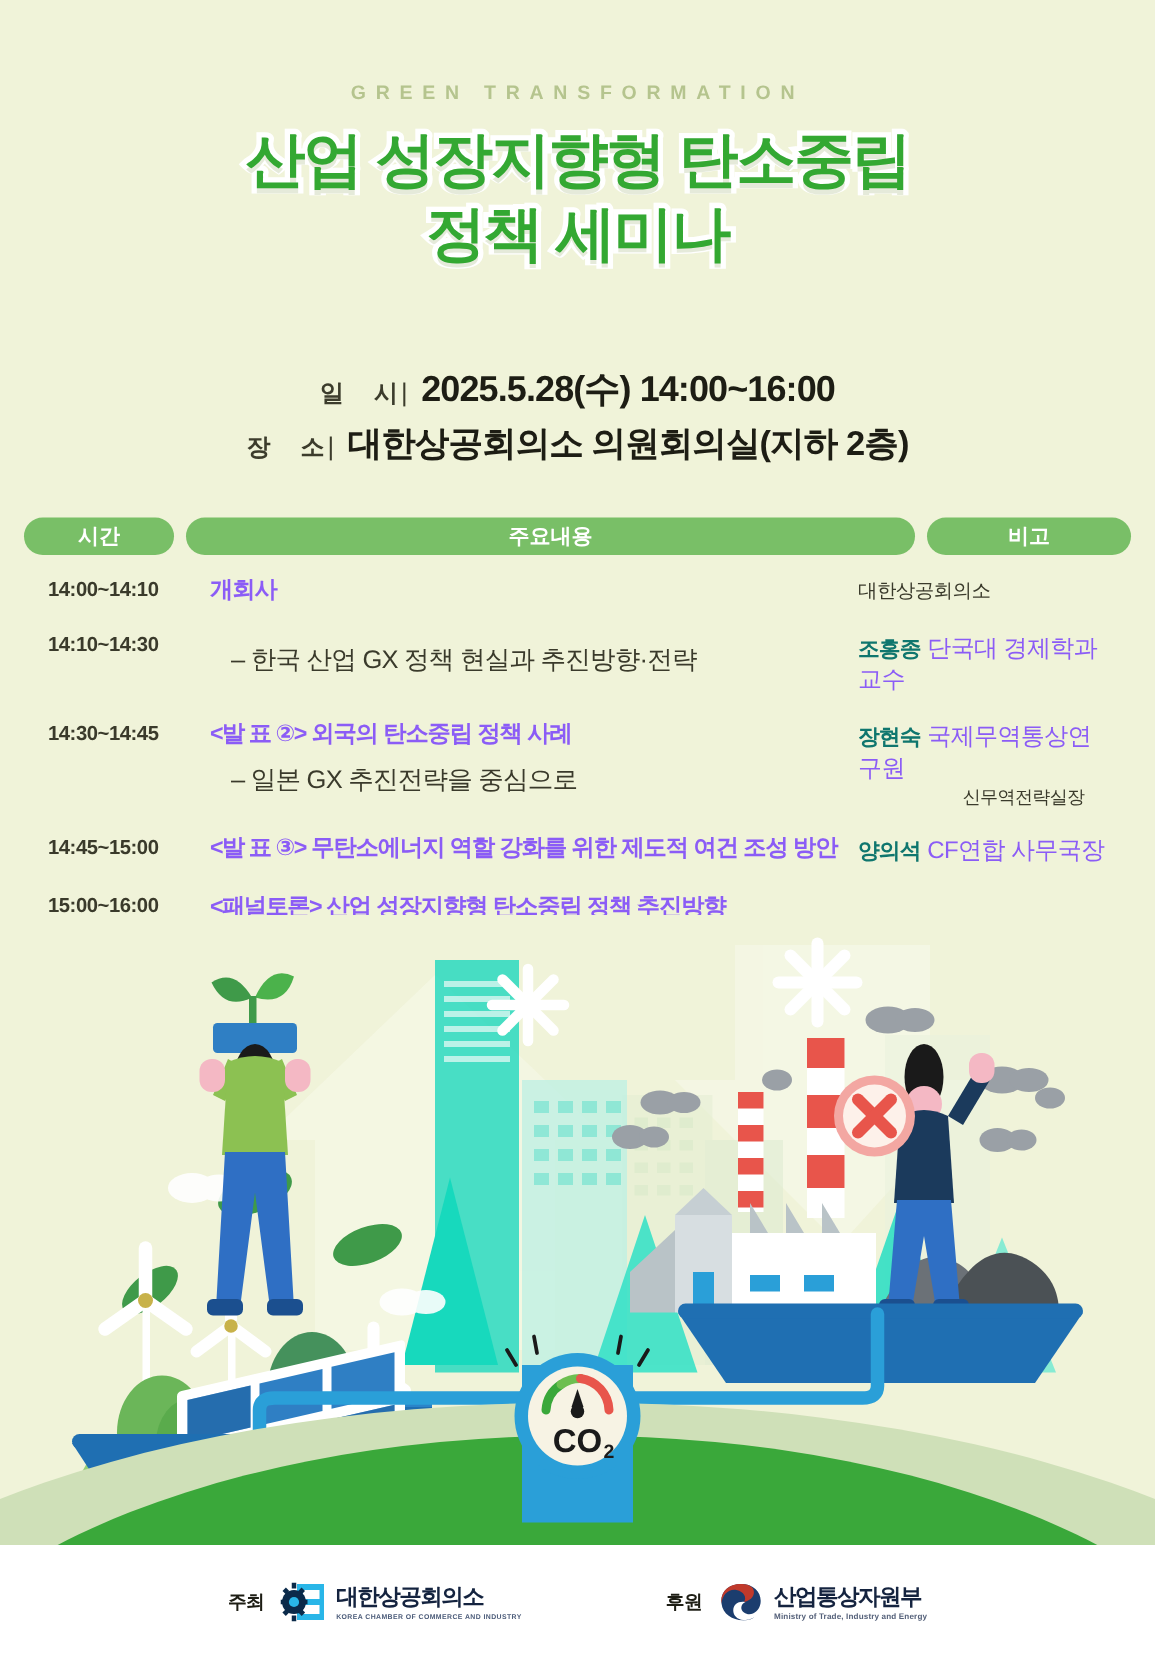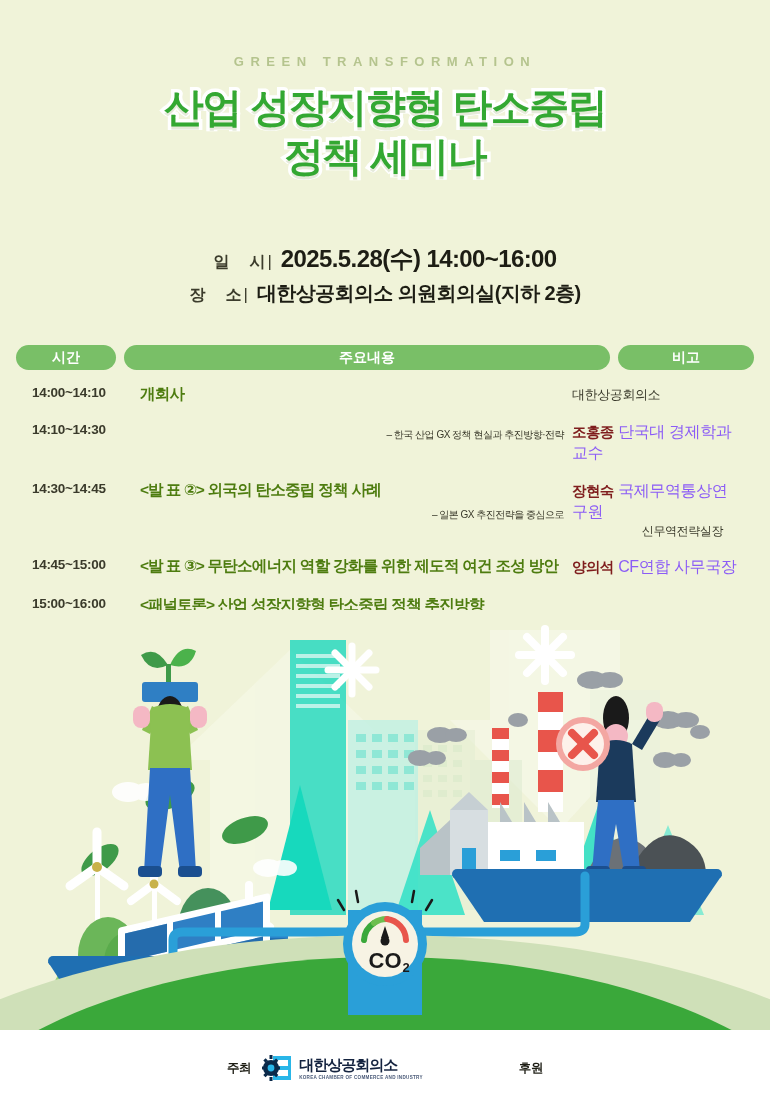--- a/index.html
+++ b/index.html
@@ -54,21 +54,21 @@
     width:52px;
     font-size:16px; font-weight:700; color:#3c3c2c;
     display:flex; justify-content:space-between;
     letter-spacing:0;
   }
   .info-sep {
     color:#3c3c2c; font-weight:400; font-size:17px;
     margin:0 9px 0 2px;
   }
   .info-val-big { font-size:24px; font-weight:900; color:#1d1d14; letter-spacing:-.6px; }
-  .info-val { font-size:20px; font-weight:800; color:#1d1d14; letter-spacing:-.6px; }
+  .info-val { font-size:23px; font-weight:800; color:#1d1d14; letter-spacing:-.6px; }
 
   
   .table { position:absolute; top:345px; left:0; width:770px; }
   .thead { display:flex; padding:0 16px; gap:8px; }
   .pill {
     background:#79bf67;
     color:#ffffff;
     font-size:14px; font-weight:800;
     border-radius:13px;
     height:25px; line-height:25px;
@@ -81,34 +81,34 @@
   .rows { margin-top:14px; padding:0 32px; }
   .row { display:flex; margin-bottom:13px; }
   .c-time {
     width:108px; flex:none;
     font-size:13.5px; font-weight:600; color:#3a3a2b;
     padding-top:1px; letter-spacing:-.3px;
   }
   .c-main { flex:1; min-width:0; padding-right:8px; }
   .c-note { width:166px; flex:none; text-align:left; padding-top:1px; }
 
-  .hl { font-size:15.5px; font-weight:900; color:#4d7c0f; letter-spacing:-.7px; line-height:1.35; }
+  .hl { font-size:15.5px; font-weight:900; color:#8b5cf6; letter-spacing:-.7px; line-height:1.35; }
   .hl .tag { font-weight:800; letter-spacing:-1px; }
   .sub-line {
-    font-size:10px; font-weight:500; color:#3a3a2b;
-    letter-spacing:-.5px; margin-top:7px; padding-left:14px;text-align:right;
+    font-size:17px; font-weight:500; color:#3a3a2b;
+    letter-spacing:-.5px; margin-top:7px; padding-left:14px;
   }
   .panel-sub { margin-top:9px; padding-left:44px; }
   .p-line { font-size:13.5px; color:#2b2b20; letter-spacing:-.5px; margin-bottom:8px; line-height:1.3; }
   .p-line .name { font-weight:900; font-size:15px; letter-spacing:-.8px; }
   .p-line .aff { font-weight:500; font-size:12.5px; color:#3a3a2b; }
   .p-indent { padding-left:57px; }
   .p-plain { padding-left:57px; font-size:13.5px; color:#2b2b20; letter-spacing:-.5px; }
 
-  .n-name { font-size:14.5px; font-weight:900; color:#7f1d1d; letter-spacing:-.6px; }
+  .n-name { font-size:14.5px; font-weight:900; color:#0f766e; letter-spacing:-.6px; }
   .n-aff { font-size:16px; font-weight:500; color:#8b5cf6; letter-spacing:-.4px; }
   .n-aff2 { display:block; text-align:right; width:151px; font-size:12px; color:#3a3a2b; letter-spacing:-.4px; margin-top:0; }
   .n-plain { font-size:13px; font-weight:500; color:#3a3a2b; letter-spacing:-.4px; }
 
   
   .art { position:absolute; left:0; bottom:76px; width:770px; height:420px; }
   .art svg { display:block; width:770px; height:420px; }
 
   
   .footer {
@@ -593,17 +593,27 @@
         </svg>
         <span>
           <span class="fname">대한상공회의소</span>
           <span class="ftag" style="display:block;">KOREA CHAMBER OF COMMERCE AND INDUSTRY</span>
         </span>
       </span>
     </div>
 
     <div class="fgroup">
       <span class="frole">후원</span>
+      <span class="flogo">
+        <svg width="30" height="28" viewBox="0 0 30 28">
+          <path d="M15 2 C24 2 29 8 28 15 C27 21 21 24 17 21 C14 19 15 15 18 14 C13 13 9 16 10 21 C11 26 19 28 24 24 C16 29 3 25 2 15 C1 7 7 2 15 2 Z" fill="#1b3d6e"></path>
+          <path d="M15 2 C7 2 1 7 2 15 C2.5 9 7 5 12 6 C17 7 19 11 17 14 C22 13 25 9 23 5 C21 2.5 18 2 15 2 Z" fill="#c0392b"></path>
+        </svg>
+        <span>
+          <span class="fname">산업통상자원부</span>
+          <span class="ftag en" style="display:block;">Ministry of Trade, Industry and Energy</span>
+        </span>
+      </span>
     </div>
 
   </div>
 
 </div>
 
 </body></html>

